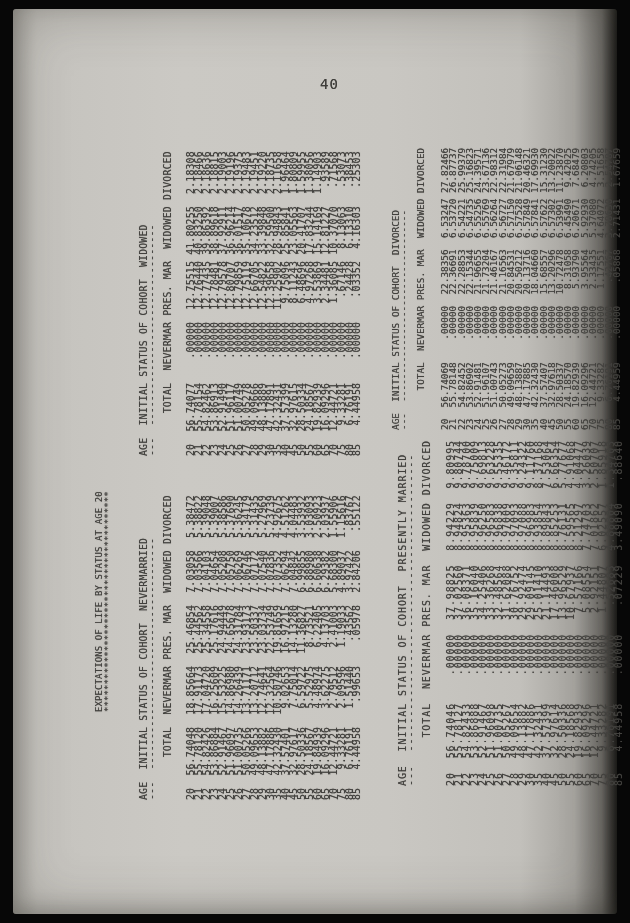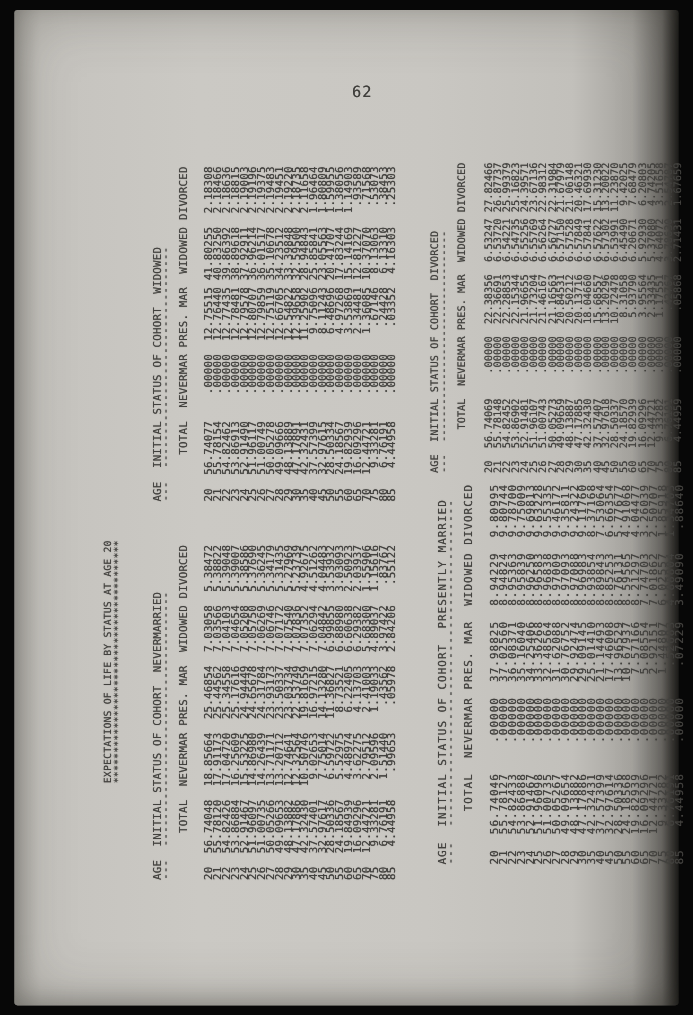--- a/index.html
+++ b/index.html
@@ -40,21 +40,21 @@
   #blk-divorced{left:392px;top:430px;}
   #blk-divorced pre{font-size:9.4px;line-height:8.2px;letter-spacing:0;}
   #blk-presently-married{left:399px;top:786px;}
   #blk-presently-married pre{font-size:10px;line-height:8px;letter-spacing:.9px;}
 </style>
 </head>
 <body>
 
 <div id="paper"></div>
 
-<div id="page-number">62</div>
+<div id="page-number">40</div>
 
 <div id="title-block" class="rot">
   <pre>EXPECTATIONS OF LIFE BY STATUS AT AGE 20
 ****************************************</pre>
 </div>
 
 <div id="blk-widowed" class="rot">
   <pre>AGE  INITIAL STATUS OF COHORT  WIDOWED
 ---  ---------------------------------
 

